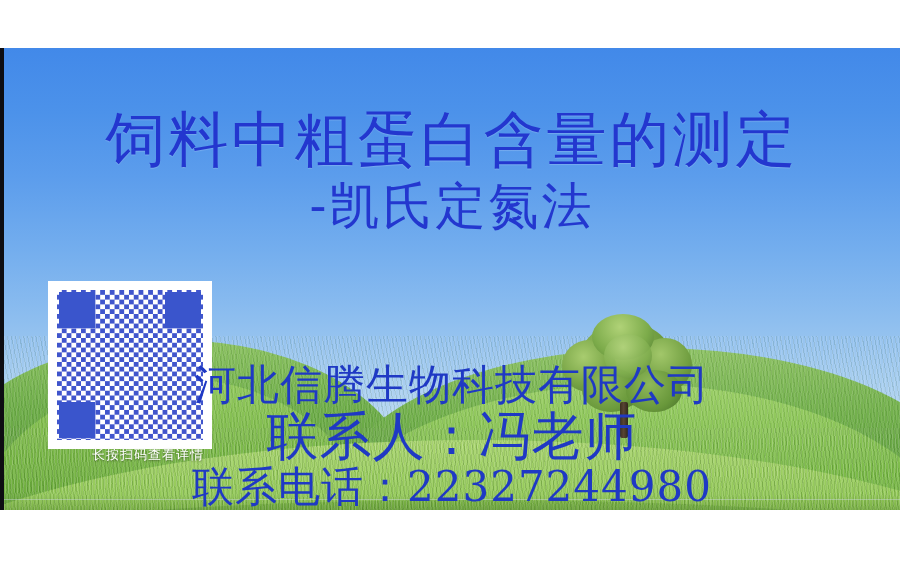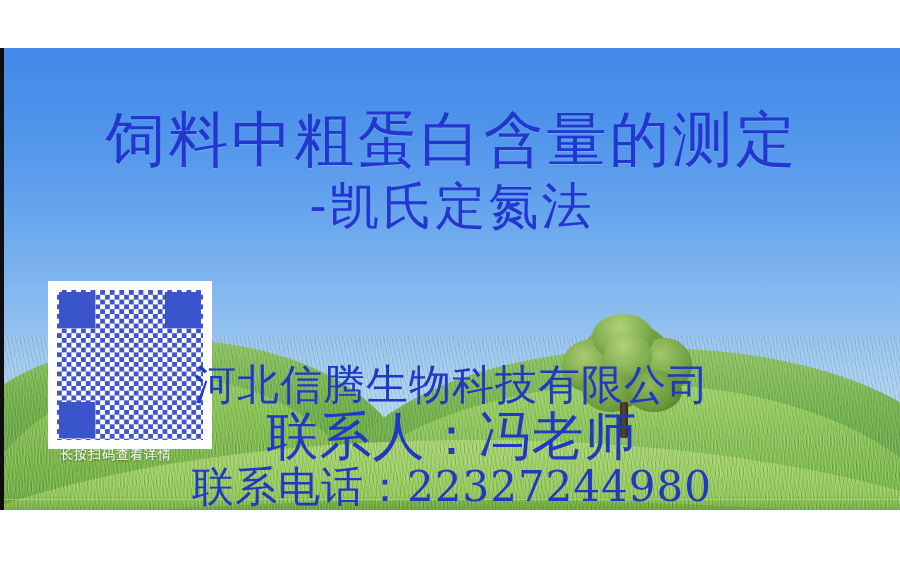--- a/index.html
+++ b/index.html
@@ -157,21 +157,21 @@
       36px 36px, 26px 26px, 16px 16px,
       36px 36px, 26px 26px, 16px 16px,
       9.6px 9.6px;
     background-position:
       2px 2px, 7px 7px, 12px 12px,
       108px 2px, 113px 7px, 118px 12px,
       2px 112px, 7px 117px, 12px 122px,
       0 0;
   }
   #qr-caption{
-    position:absolute;left:30px;top:398px;width:164px;
+    position:absolute;left:62px;top:398px;width:164px;
     text-align:center;
     color:#ffffff;
     font-size:13px;
     font-family:"Liberation Sans", sans-serif;
     letter-spacing:1px;
     text-shadow:0 1px 2px rgba(0,0,0,.45);
     white-space:nowrap;
   }
 
   

